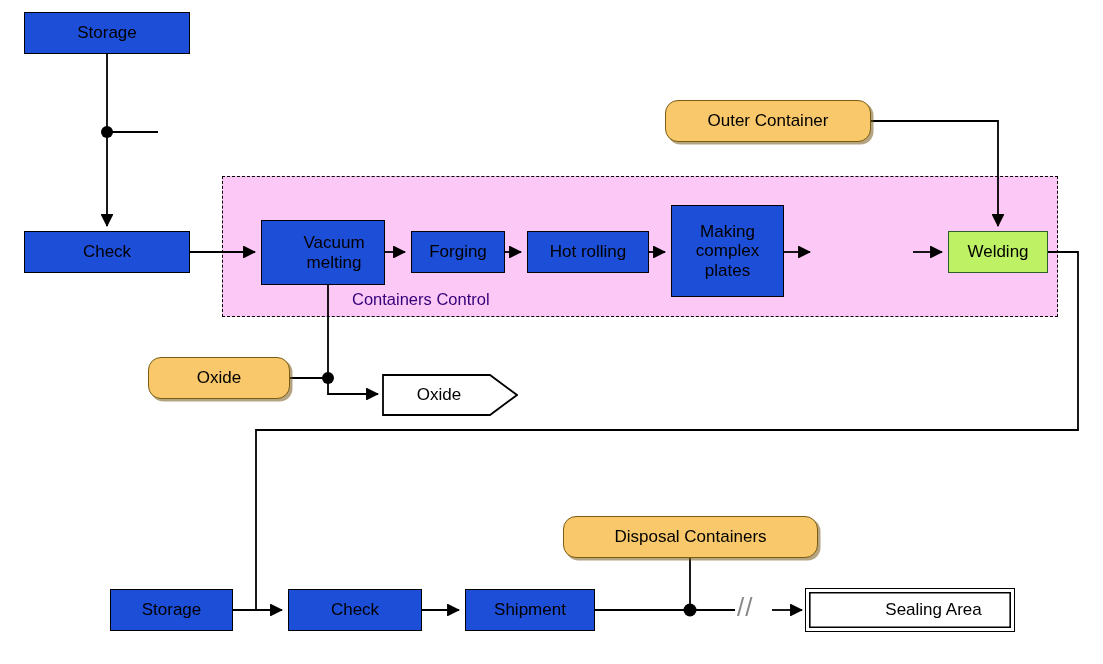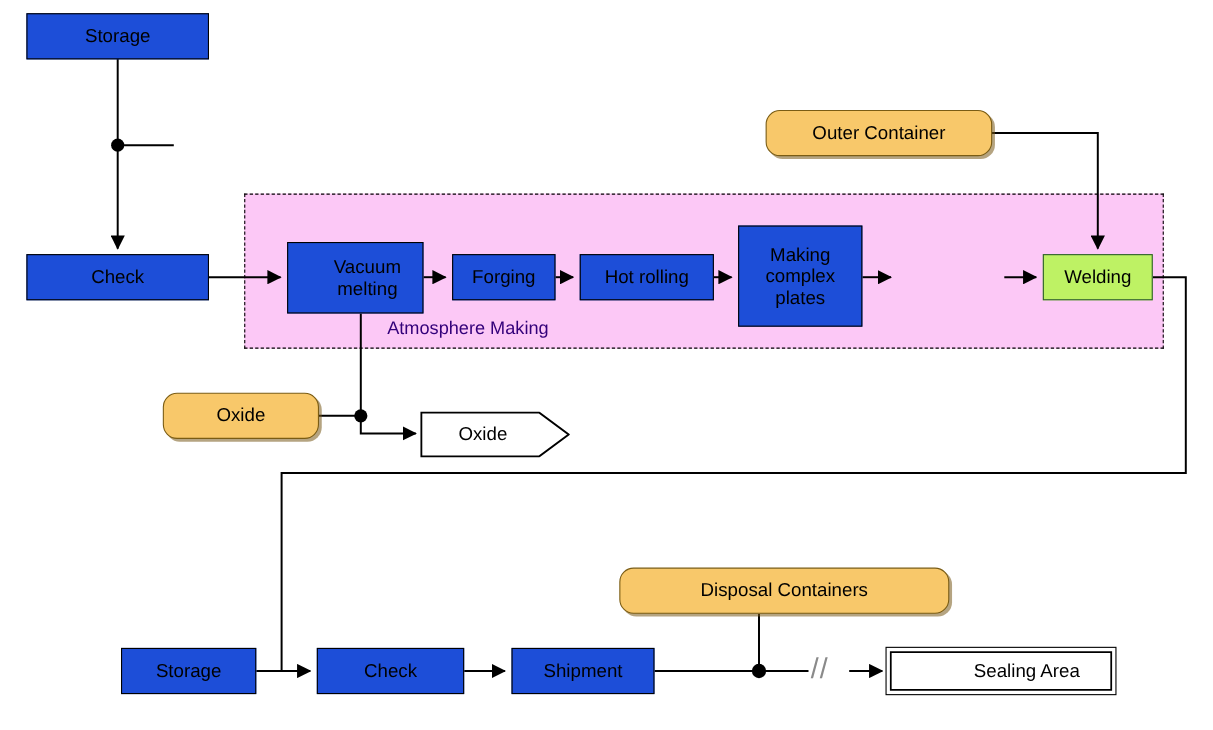--- a/index.html
+++ b/index.html
@@ -35,21 +35,21 @@
   
   .breakmark{position:absolute;color:#8a8a8a;font-size:26px;letter-spacing:1px;
              font-family:"Liberation Sans",sans-serif;}
 </style>
 </head>
 <body>
 
 <div id="canvas">
 
   <div class="region" style="left:222px;top:176px;width:836px;height:141px;"></div>
-  <div class="region-label" style="left:352px;top:290px;">Atmosphere Making</div>
+  <div class="region-label" style="left:352px;top:290px;">Containers Control</div>
 
   <svg id="wires" viewBox="0 0 1103 664" xmlns="http://www.w3.org/2000/svg">
     <defs>
       <marker id="ar" viewBox="0 0 10 10" refX="9.2" refY="5" markerWidth="7.2" markerHeight="7.2" orient="auto-start-reverse">
         <path d="M 0 0 L 10 5 L 0 10 z" fill="#000"></path>
       </marker>
     </defs>
     <g stroke="#000" stroke-width="1.8" fill="none">
 
       <path d="M 107 53 L 107 226" marker-end="url(#ar)"></path>
@@ -93,21 +93,21 @@
 
   <div class="node proc" style="left:24px;top:12px;width:166px;height:42px;">
     <span>Storage</span>
   </div>
 
 
   <div class="node proc" style="left:24px;top:231px;width:166px;height:42px;">
     <span>Check</span>
   </div>
 
-  <div class="node mat" style="left:665px;top:100px;width:206px;height:42px;margin-left:31px;">
+  <div class="node mat" style="left:665px;top:100px;width:206px;height:42px;">
     <span>Outer Container</span>
   </div>
 
   <div class="node proc" style="left:261px;top:220px;width:124px;height:65px;justify-content:flex-end;">
     <span style="display:block;max-width:100px;">Vacuum melting</span>
   </div>
 
   <div class="node proc" style="left:411px;top:231px;width:94px;height:42px;">
     <span>Forging</span>
   </div>
@@ -129,21 +129,21 @@
     <span>Oxide</span>
   </div>
 
   <div class="node pent" style="left:382px;top:374px;width:136px;height:42px;">
     <svg width="136" height="42" viewBox="0 0 136 42" xmlns="http://www.w3.org/2000/svg">
       <polygon points="1,1 108,1 135,21 108,41 1,41" fill="#ffffff" stroke="#000" stroke-width="1.8"></polygon>
     </svg>
     <span class="pent-label" style="margin-right:22px;">Oxide</span>
   </div>
 
-  <div class="node mat" style="left:563px;top:516px;width:300px;height:42px;">
+  <div class="node mat" style="left:563px;top:516px;width:255px;height:42px;">
     <span>Disposal Containers</span>
   </div>
 
   <div class="node proc" style="left:110px;top:589px;width:123px;height:42px;">
     <span>Storage</span>
   </div>
 
   <div class="node proc" style="left:288px;top:589px;width:134px;height:42px;">
     <span>Check</span>
   </div>

